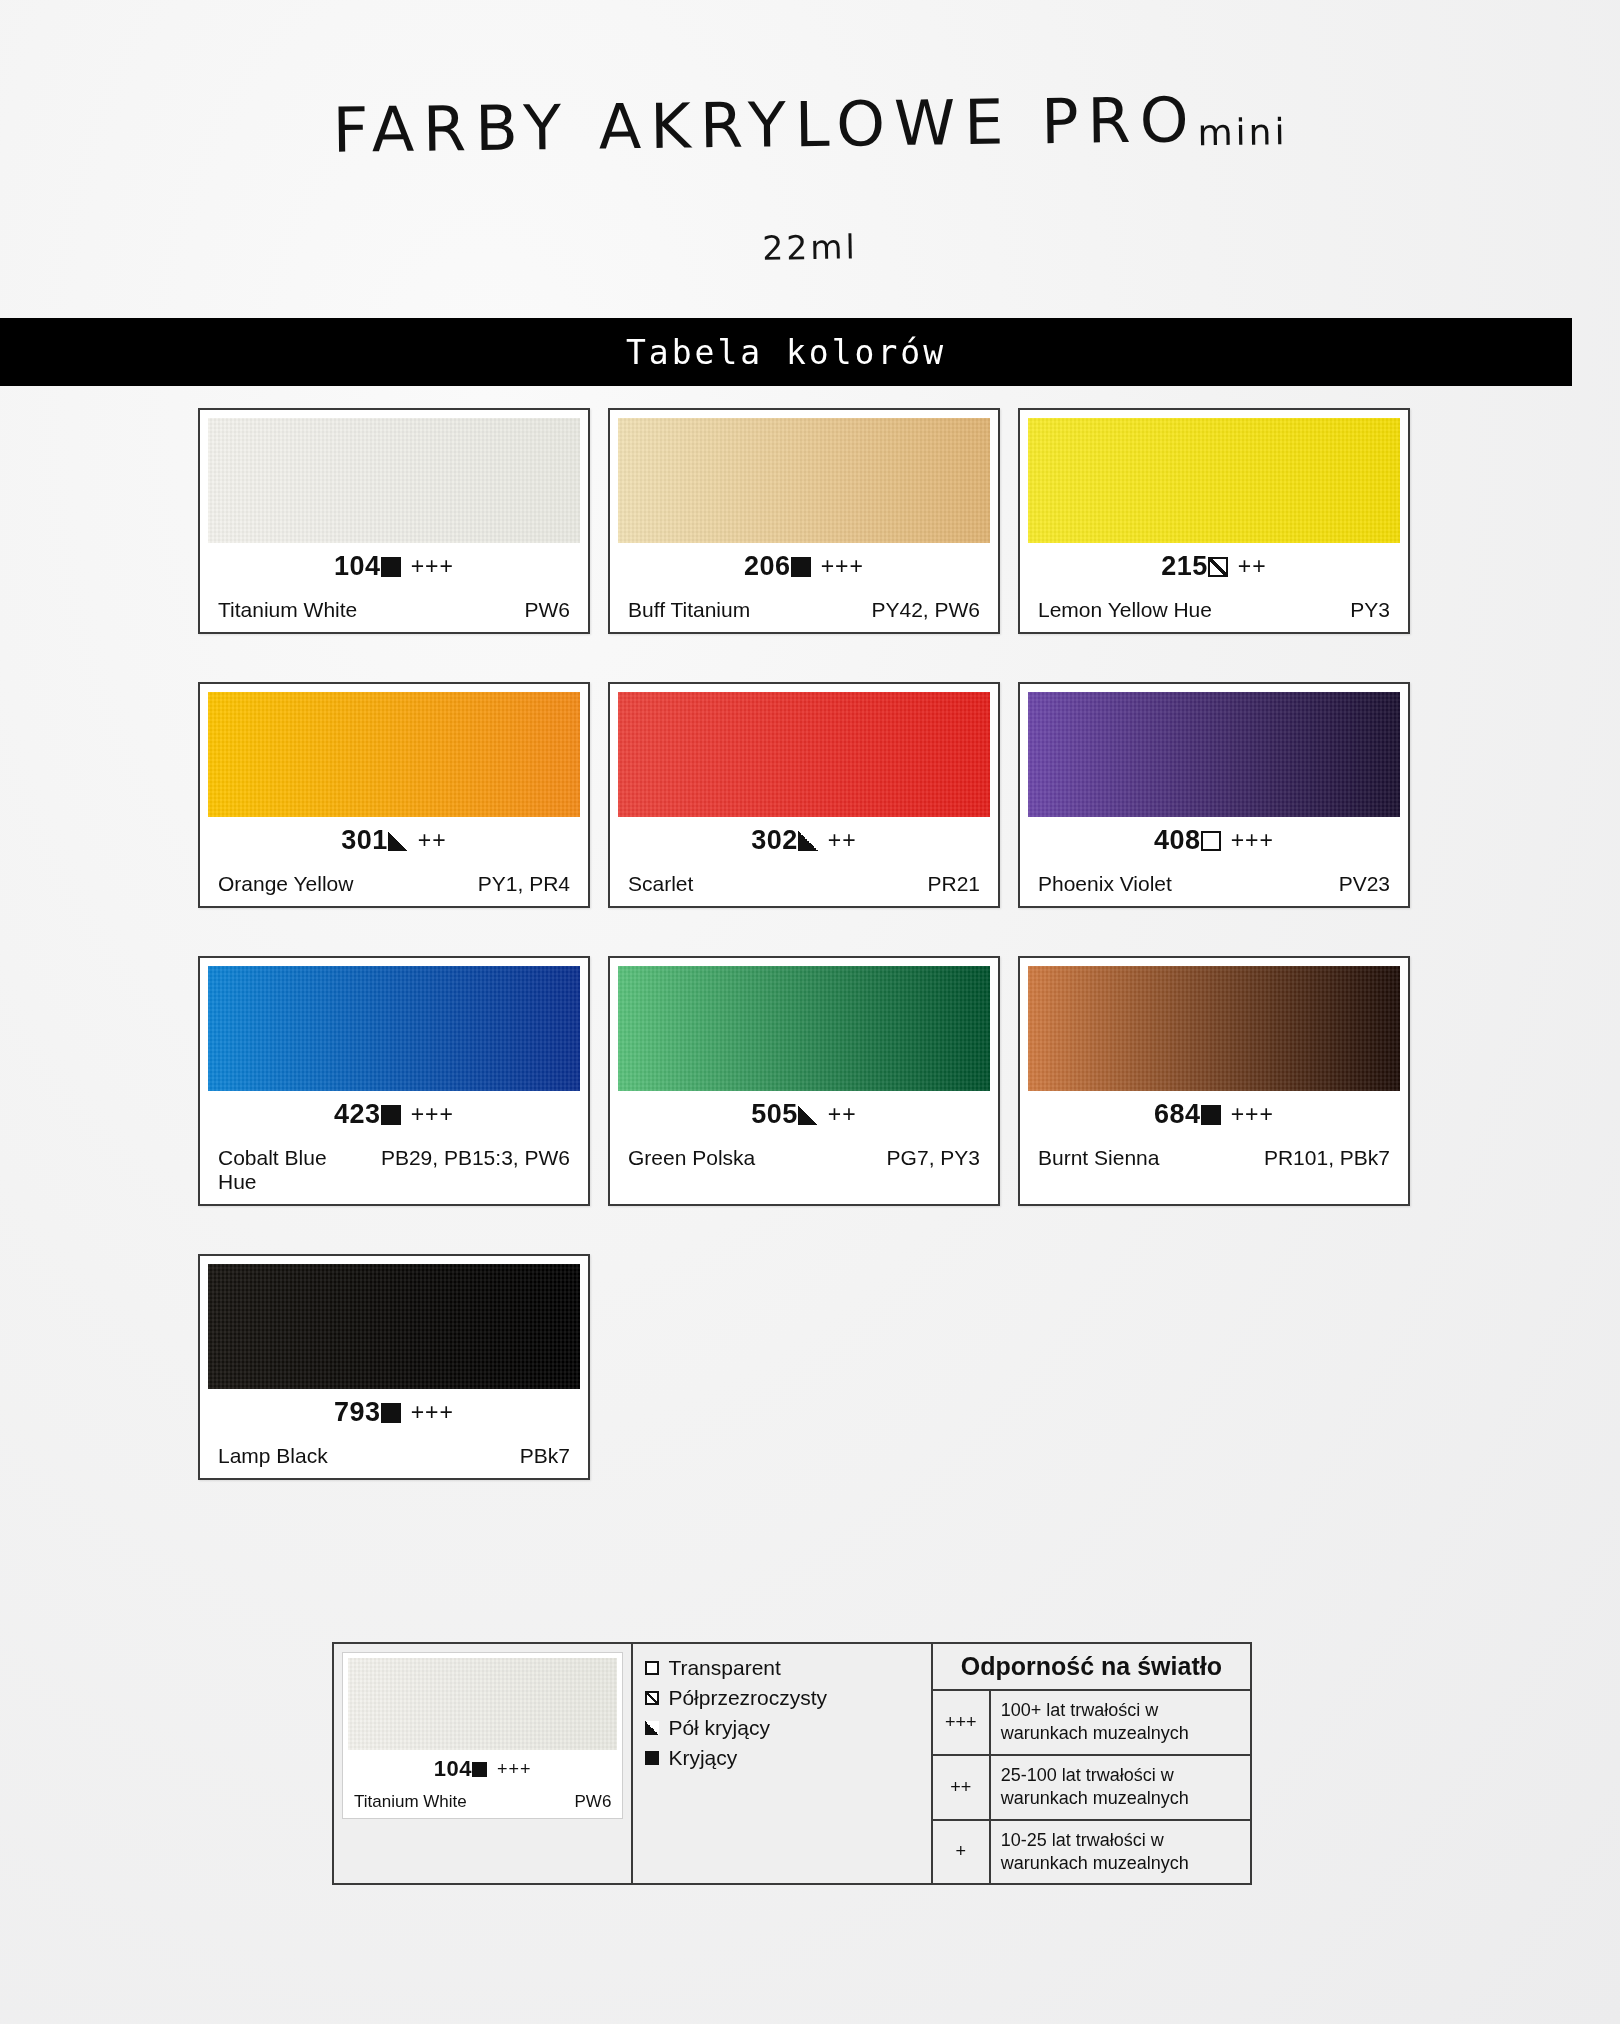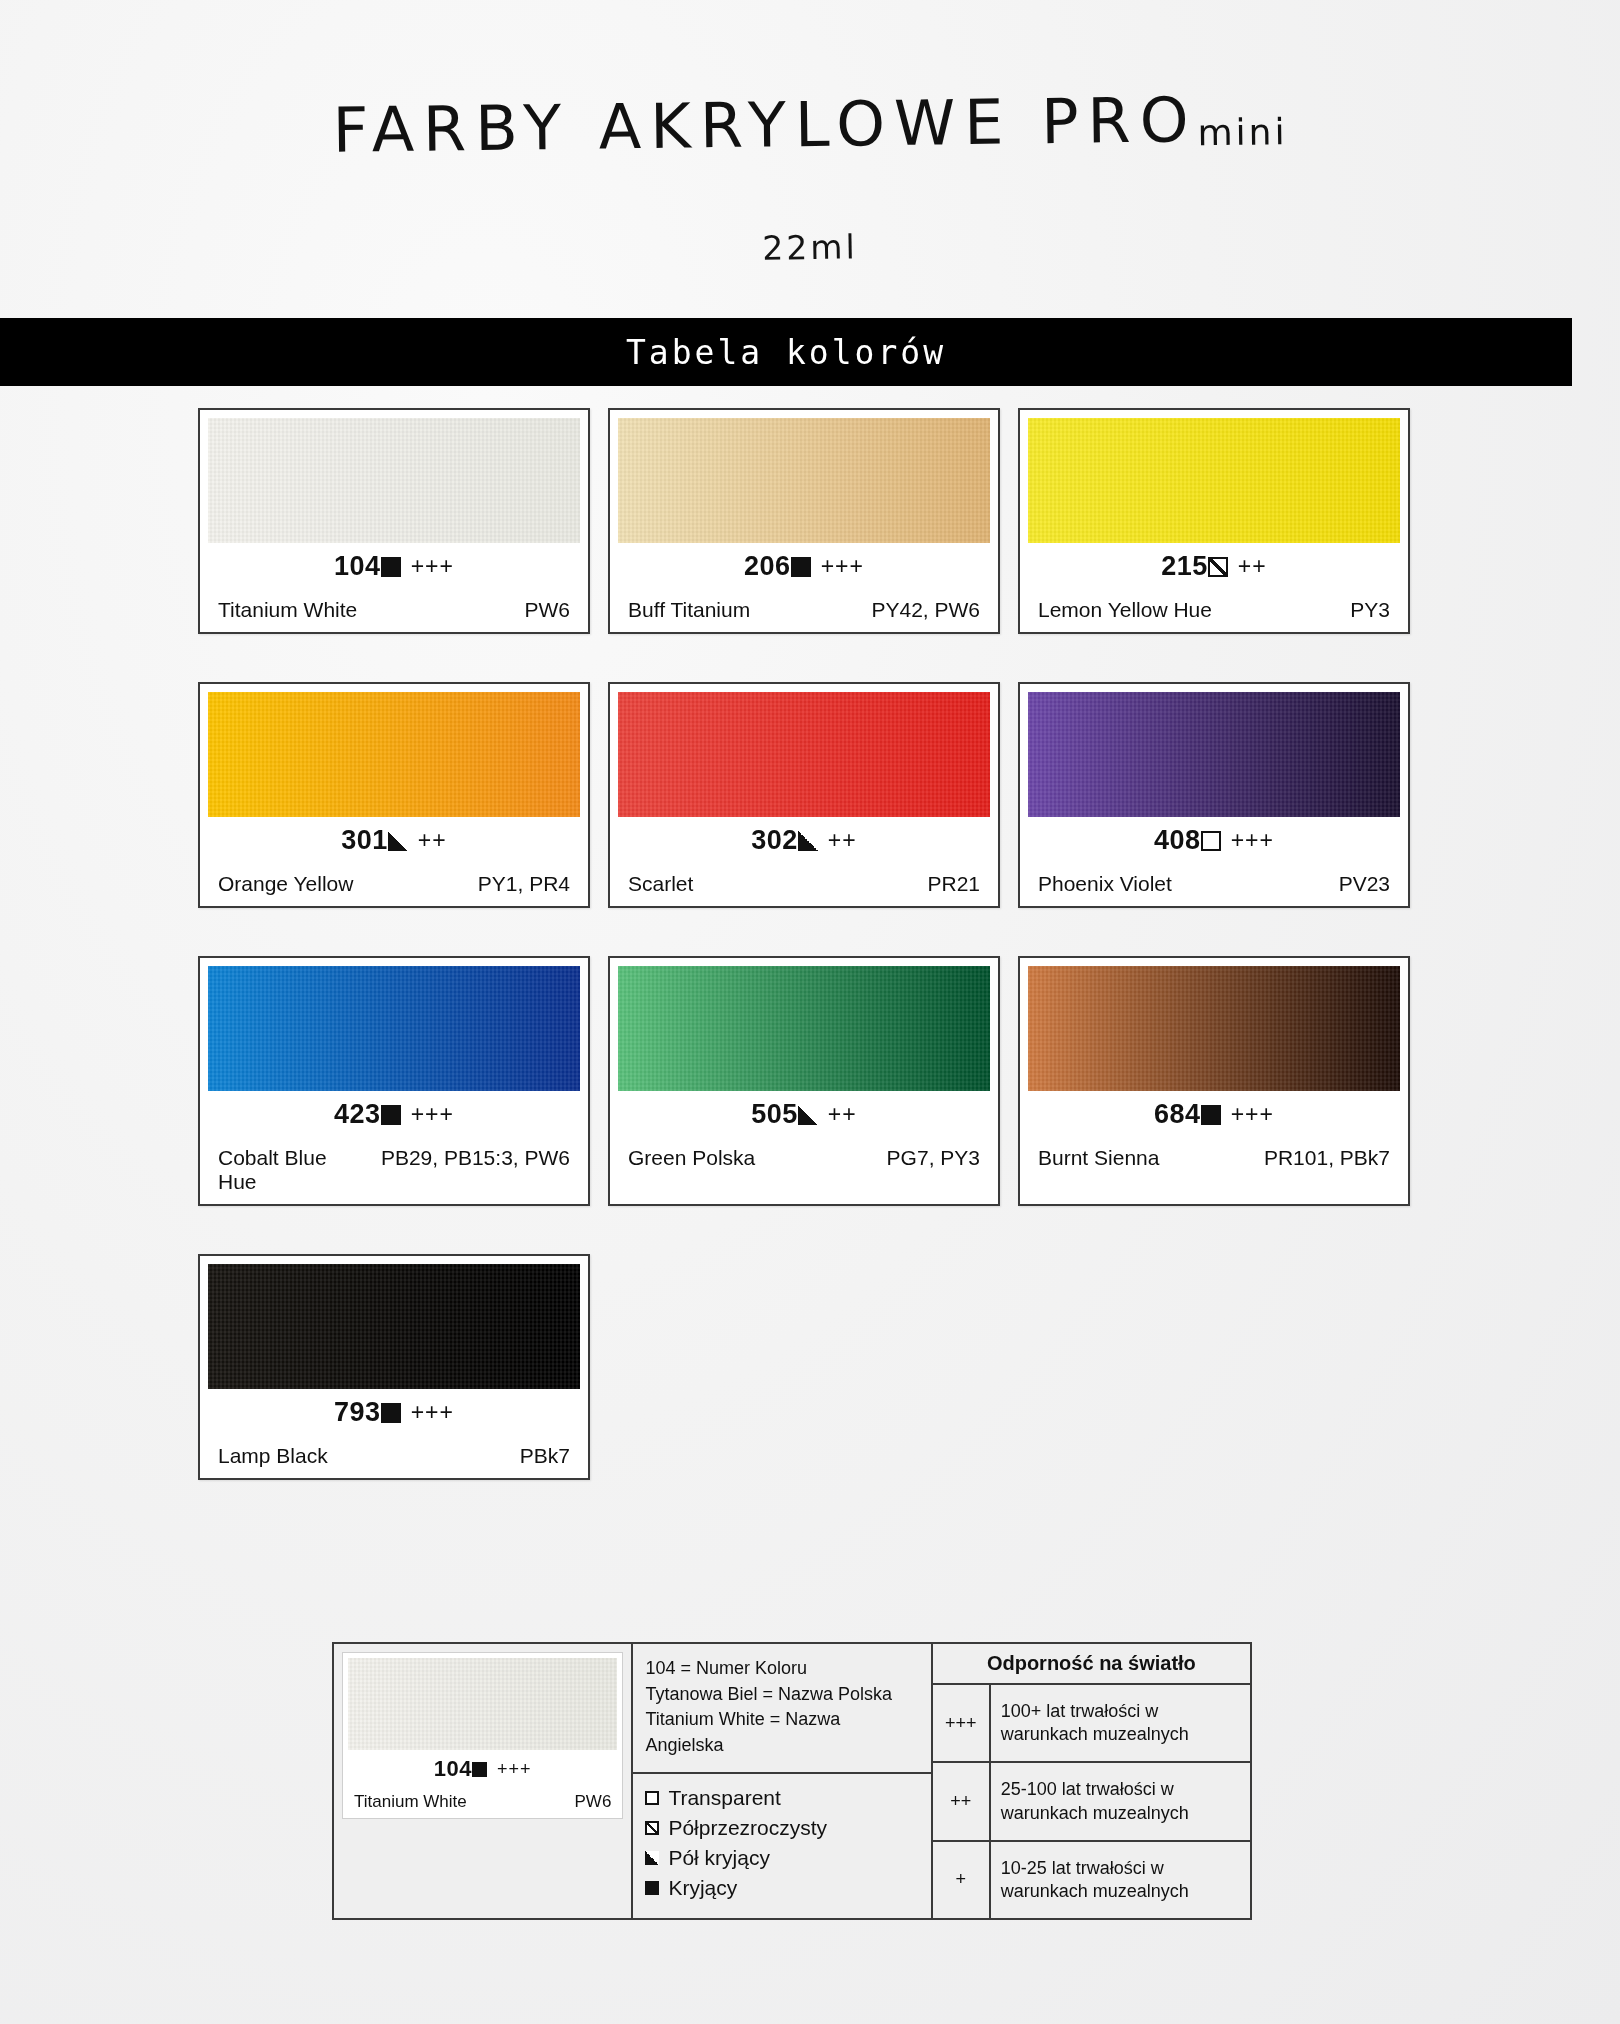--- a/index.html
+++ b/index.html
@@ -245,21 +245,21 @@
   .legend-opacity .obox { width: 14px; height: 14px; border-width: 2px; }
 
   .lf-table {
     width: 318px;
     display: flex;
     flex-direction: column;
   }
   .lf-head {
     text-align: center;
     font-weight: bold;
-    font-size: 20px;
+    font-size: 25px;
     padding: 8px 4px;
     border-bottom: 2px solid #3a3a3a;
     color: #111;
   }
   .lf-row {
     display: flex;
     border-bottom: 2px solid #3a3a3a;
     flex: 1;
   }
   .lf-row:last-child { border-bottom: none; }
@@ -482,25 +482,20 @@
             </span>
           </div>
           <div class="meta-bot">
             <span class="cname">Titanium White</span>
             <span class="pigment">PW6</span>
           </div>
         </div>
       </div>
   </div>
   <div class="legend-mid">
-    <div class="legend-naming" id="legend-naming">
-        <div>104 = Numer Koloru</div>
-        <div>Tytanowa Biel = Nazwa Polska</div>
-        <div>Titanium White = Nazwa Angielska</div>
-      </div>
     <div class="legend-opacity" id="legend-opacity">
         <div class="lrow">
           <span class="obox"></span>
           <span>Transparent</span>
         </div>
         <div class="lrow">
           <span class="obox semitrans"></span>
           <span>Półprzezroczysty</span>
         </div>
         <div class="lrow">

